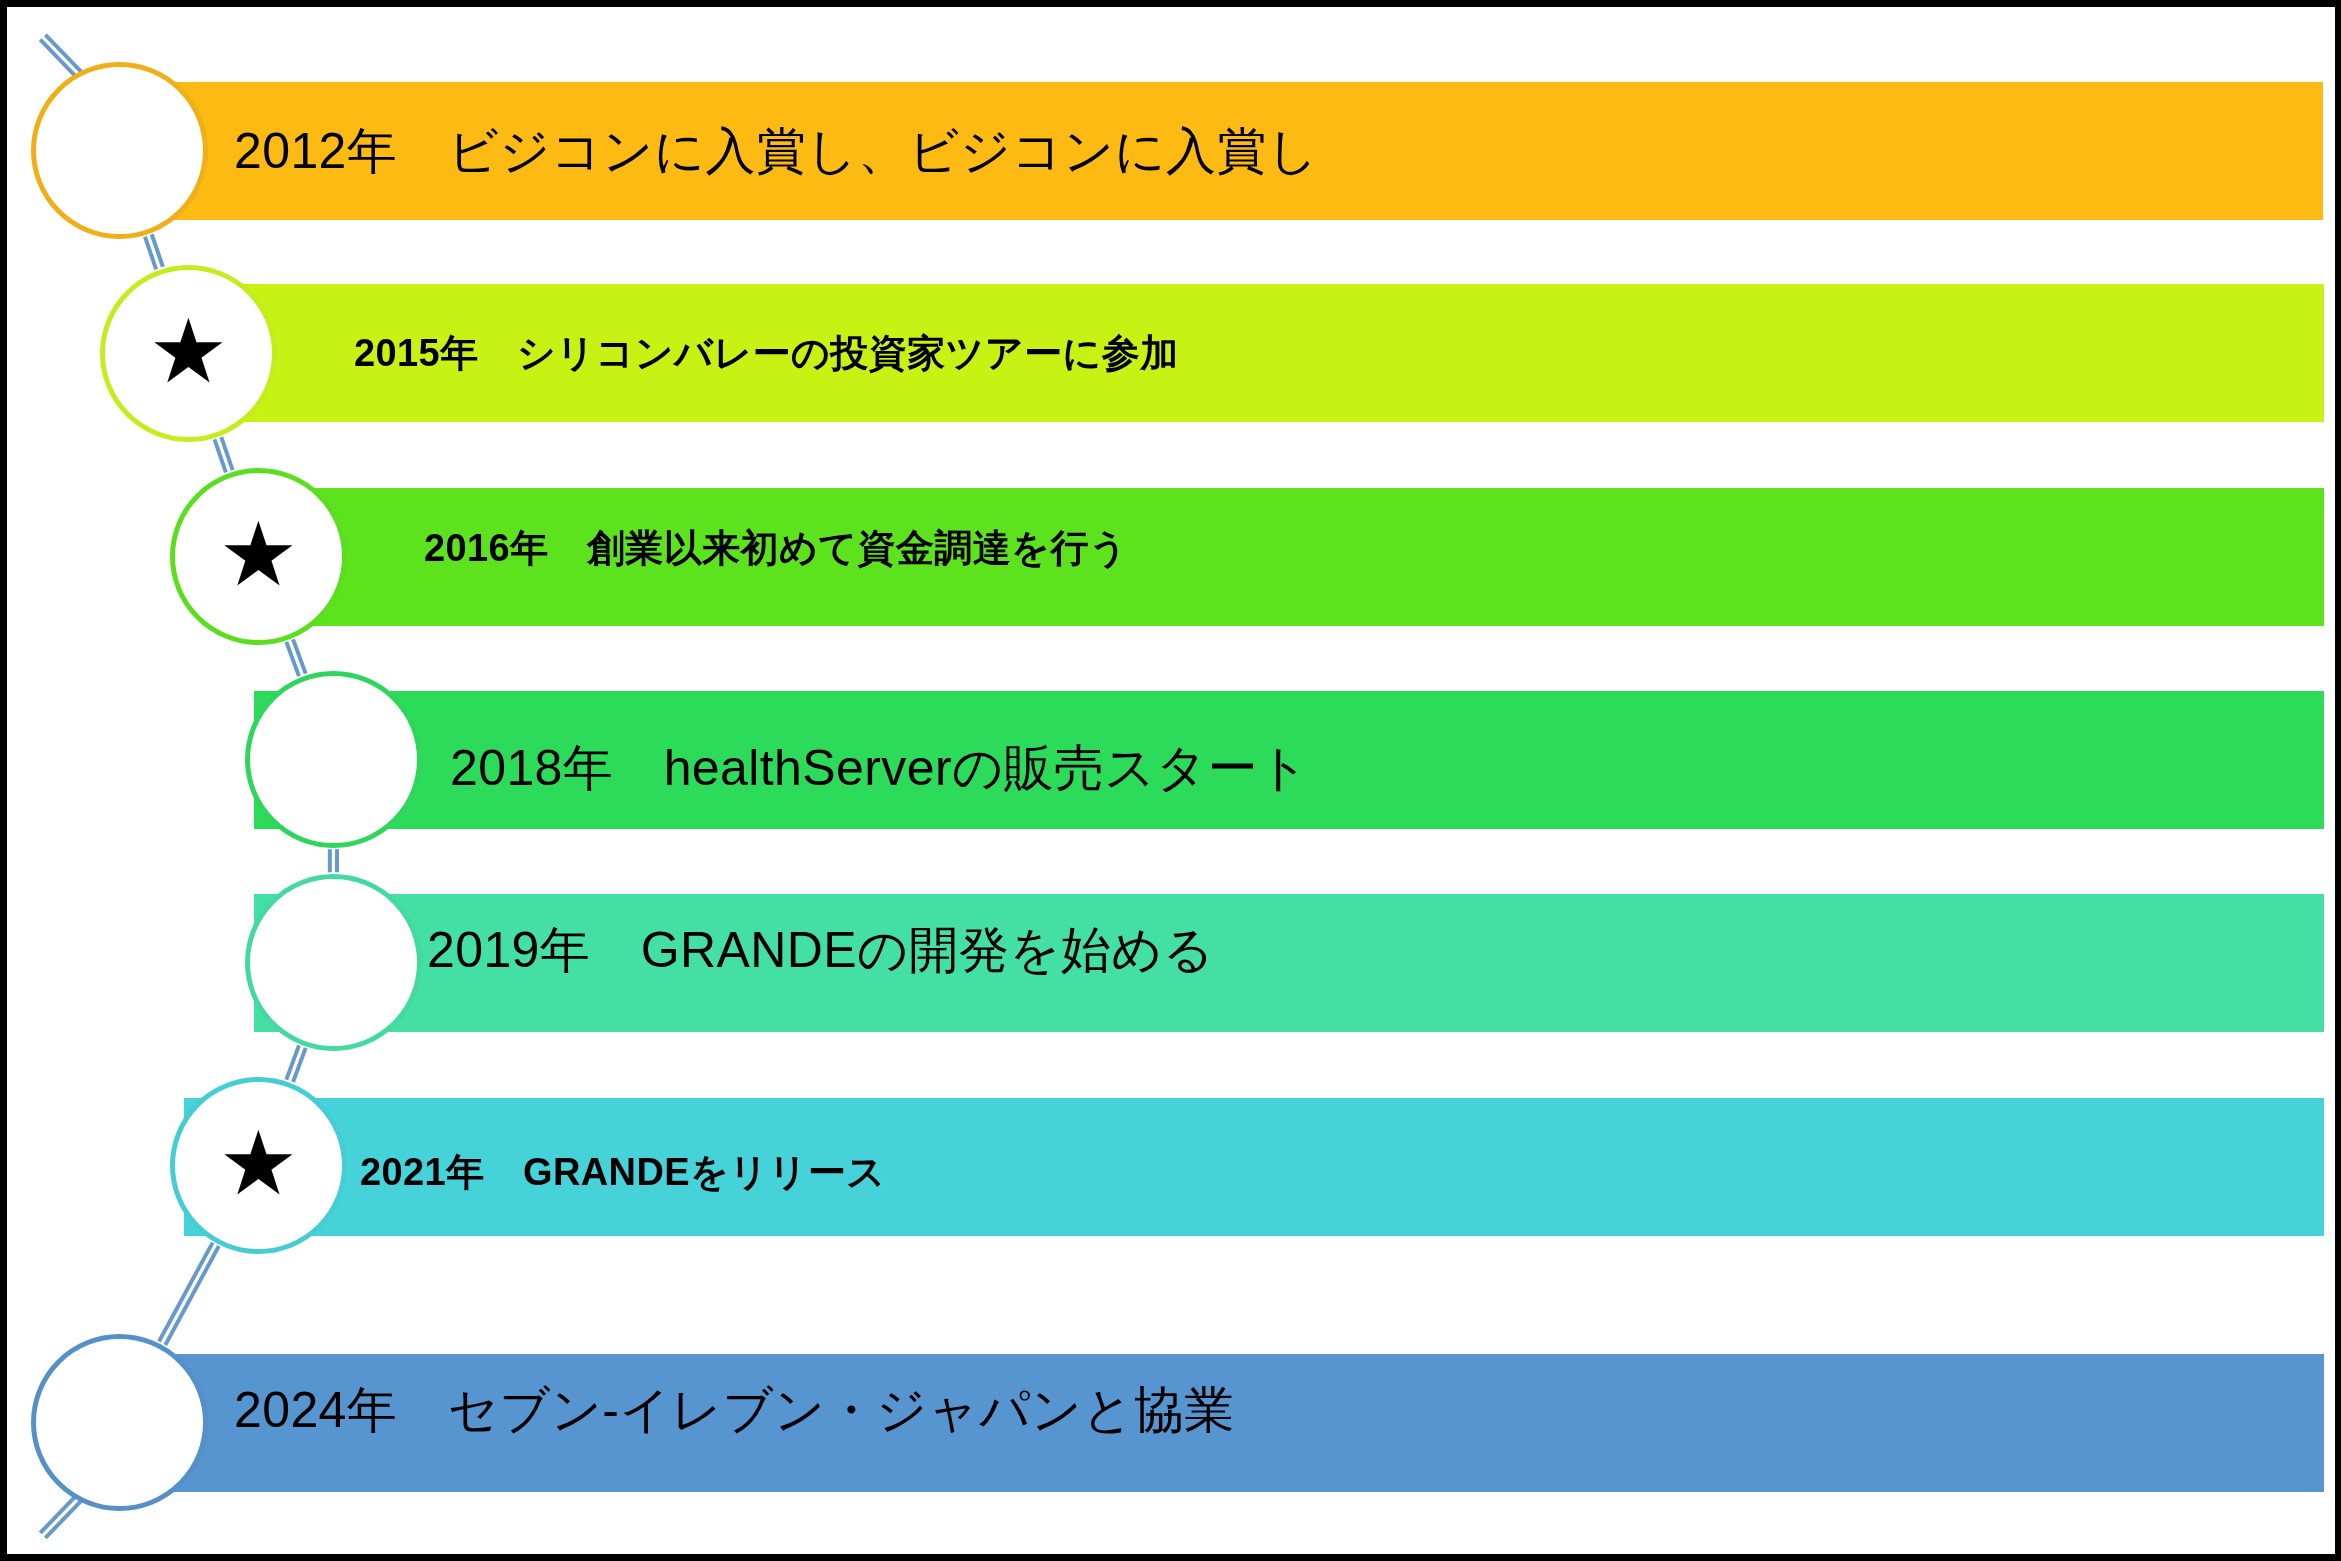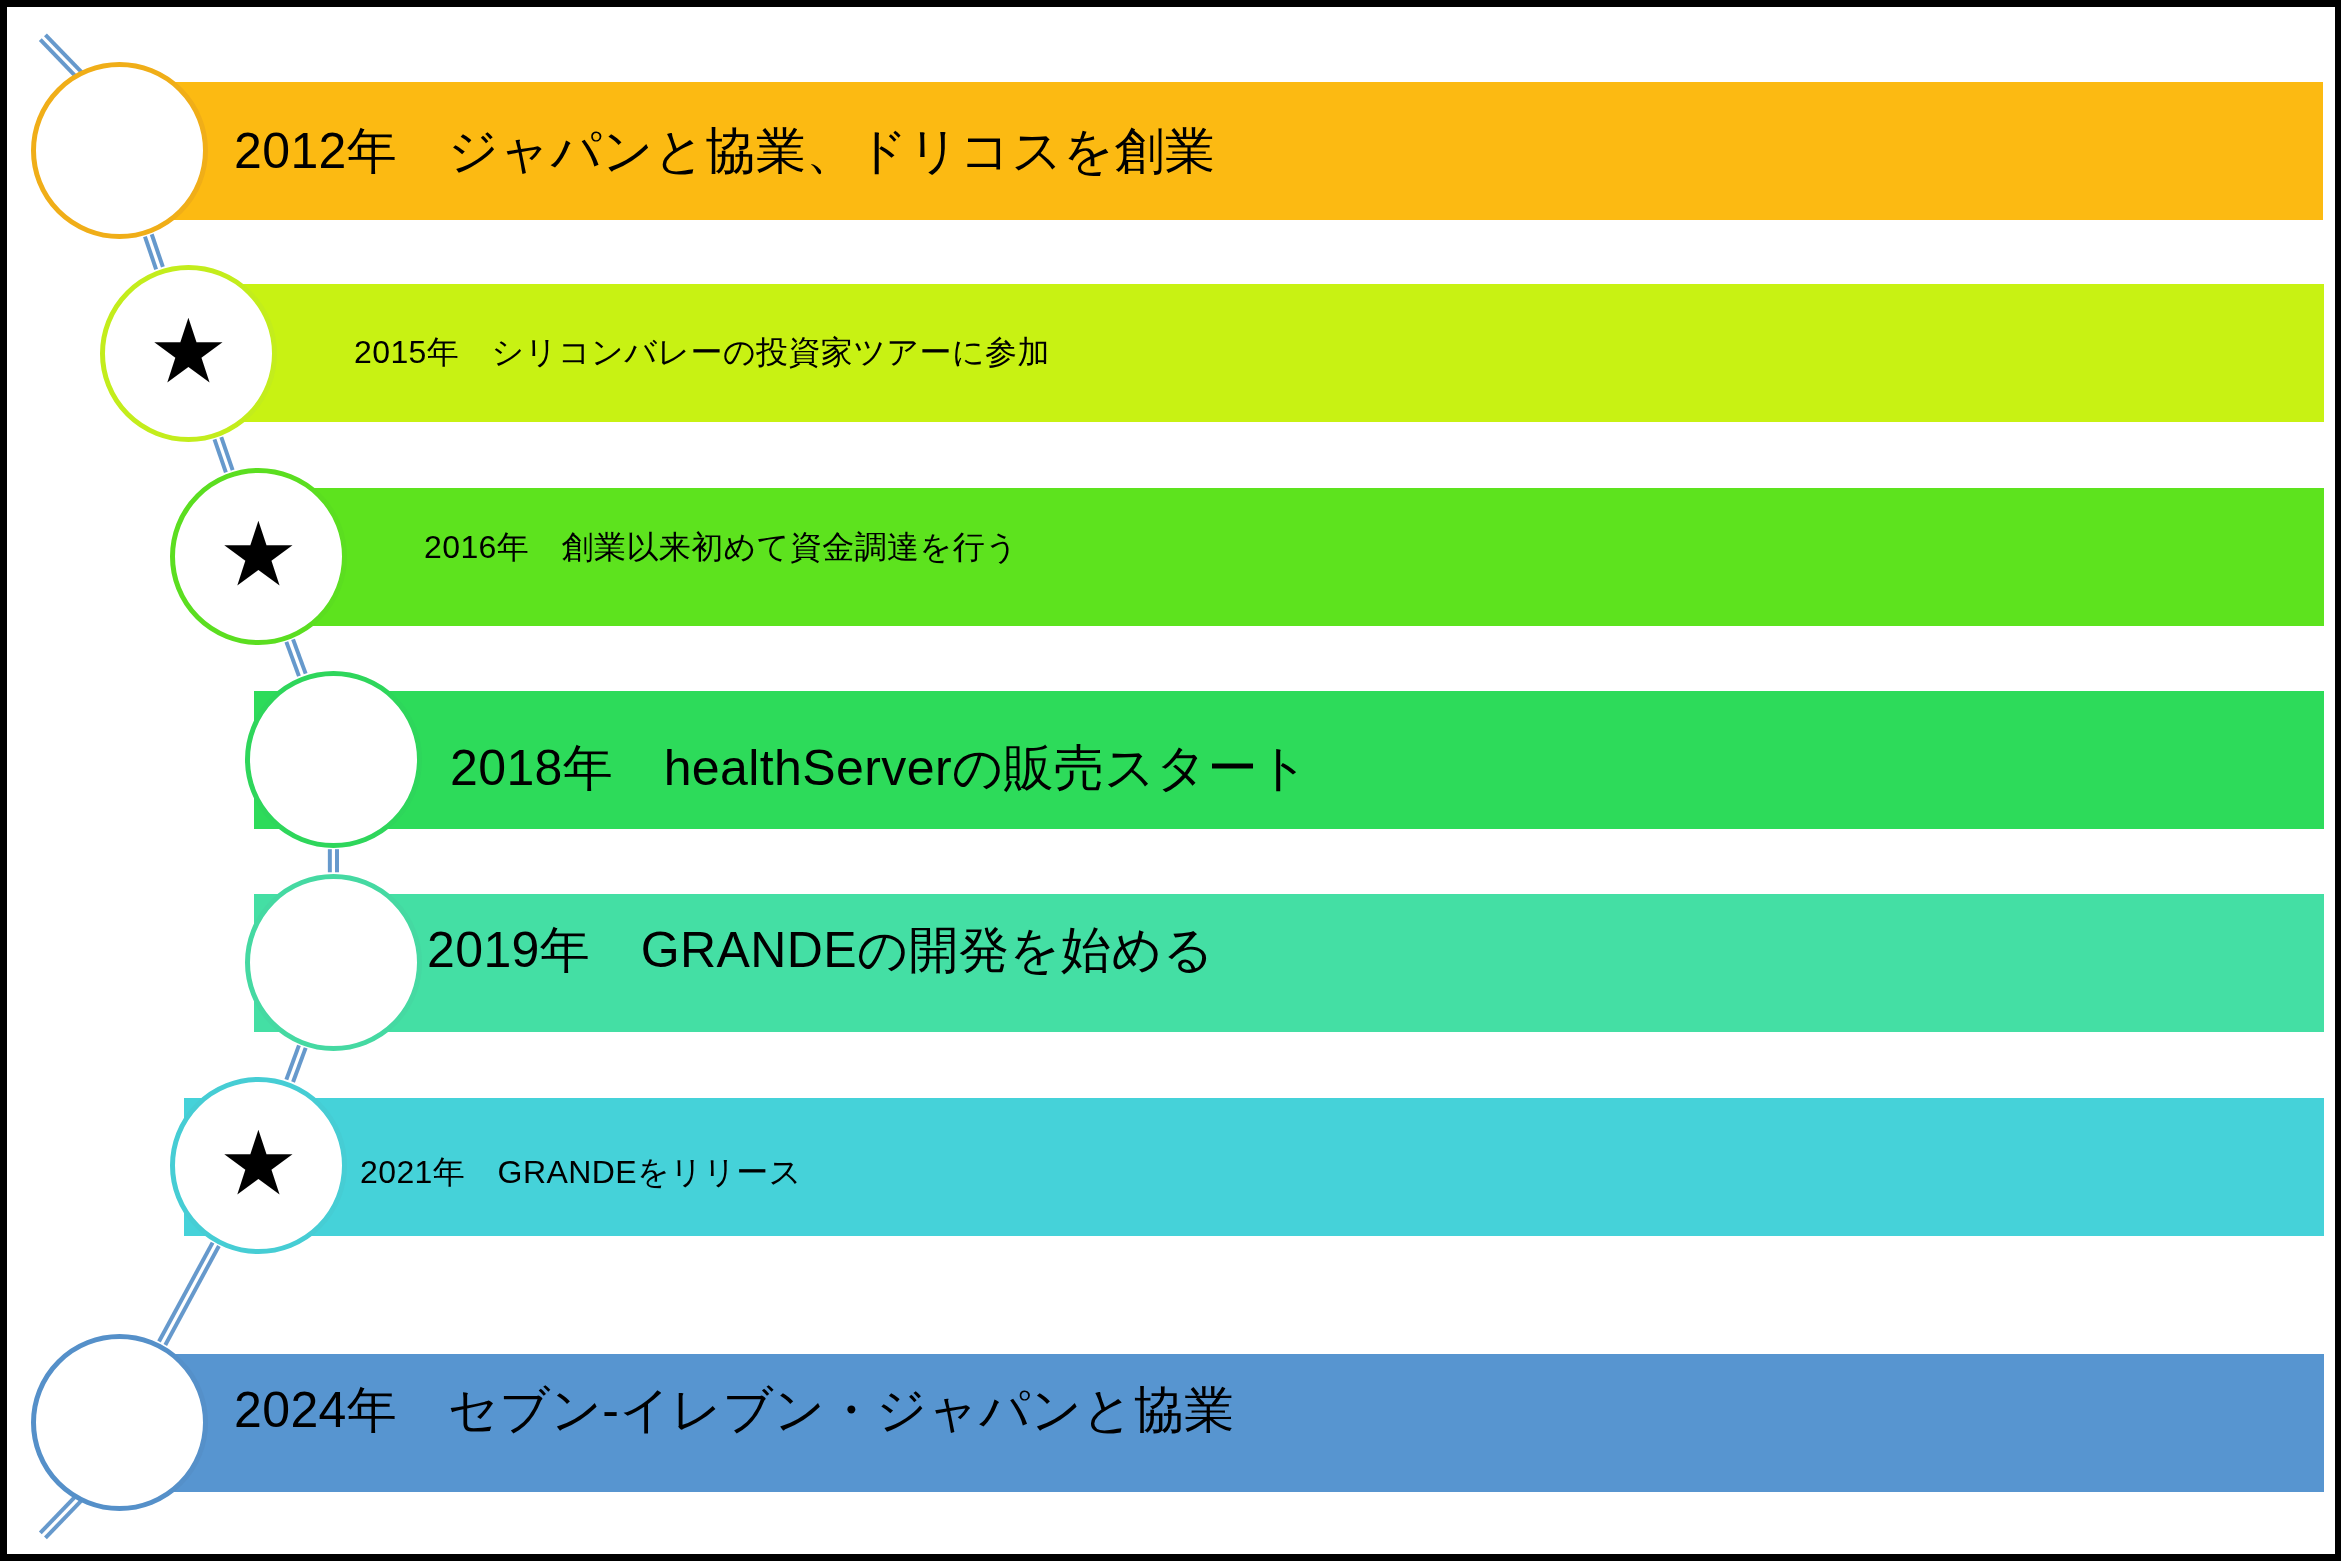--- a/index.html
+++ b/index.html
@@ -43,21 +43,21 @@
     top:0;
     height:138px;
     display:flex;
     align-items:center;
     white-space:nowrap;
     color:#000000;
     font-size:50px;
     letter-spacing:0.4px;
     z-index:4;
   }
-  .bar-label.bold { font-weight:normal; font-size:32px; }
+  .bar-label.bold { font-weight:bold; font-size:38px; }
   .marker {
     position:absolute;
     background:#ffffff;
     border-radius:50%;
     display:flex;
     align-items:center;
     justify-content:center;
     z-index:3;
   }
   .marker .star {
@@ -90,21 +90,21 @@
         <line x1="48.23730657277834" y1="34.87432468835195" x2="104.23730657277834" y2="92.87432468835195" stroke="#6699cc" stroke-width="5"></line>
         <line x1="41.76269342722166" y1="41.12567531164805" x2="97.76269342722166" y2="99.12567531164805" stroke="#6699cc" stroke-width="5"></line>
         <line x1="104.23730657277834" y1="1865.1256753116481" x2="48.23730657277834" y2="1923.1256753116481" stroke="#6699cc" stroke-width="5"></line>
         <line x1="97.76269342722166" y1="1858.8743246883519" x2="41.76269342722166" y2="1916.8743246883519" stroke="#6699cc" stroke-width="5"></line>
       </svg>
 
     <div id="rows-host">
         <div class="row" style="top: 75px;">
           <div class="bar" style="left: 107px; width: 2209px; height: 138px; background: rgb(252, 186, 18);"></div>
           <div class="marker" style="left: 24px; top: -20px; width: 177px; height: 177px; border: 5.6px solid rgb(240, 174, 24);"></div>
-          <div class="bar-label" style="left: 227px; height: 138px;">2012年　ジャパンと協業、ドリコスを創業</div>
+          <div class="bar-label" style="left: 227px; height: 138px;">2012年　ビジコンに入賞し、ビジコンに入賞し</div>
         </div>
         <div class="row" style="top: 277px;">
           <div class="bar" style="left: 177px; width: 2140px; height: 138px; background: rgb(200, 242, 19);"></div>
           <div class="marker" style="left: 93px; top: -19px; width: 177px; height: 177px; border: 5.6px solid rgb(195, 237, 28);">
             <span class="star">★</span>
           </div>
           <div class="bar-label bold" style="left: 347px; height: 138px;">2015年　シリコンバレーの投資家ツアーに参加</div>
         </div>
         <div class="row" style="top: 481px;">
           <div class="bar" style="left: 247px; width: 2070px; height: 138px; background: rgb(93, 227, 30);"></div>

